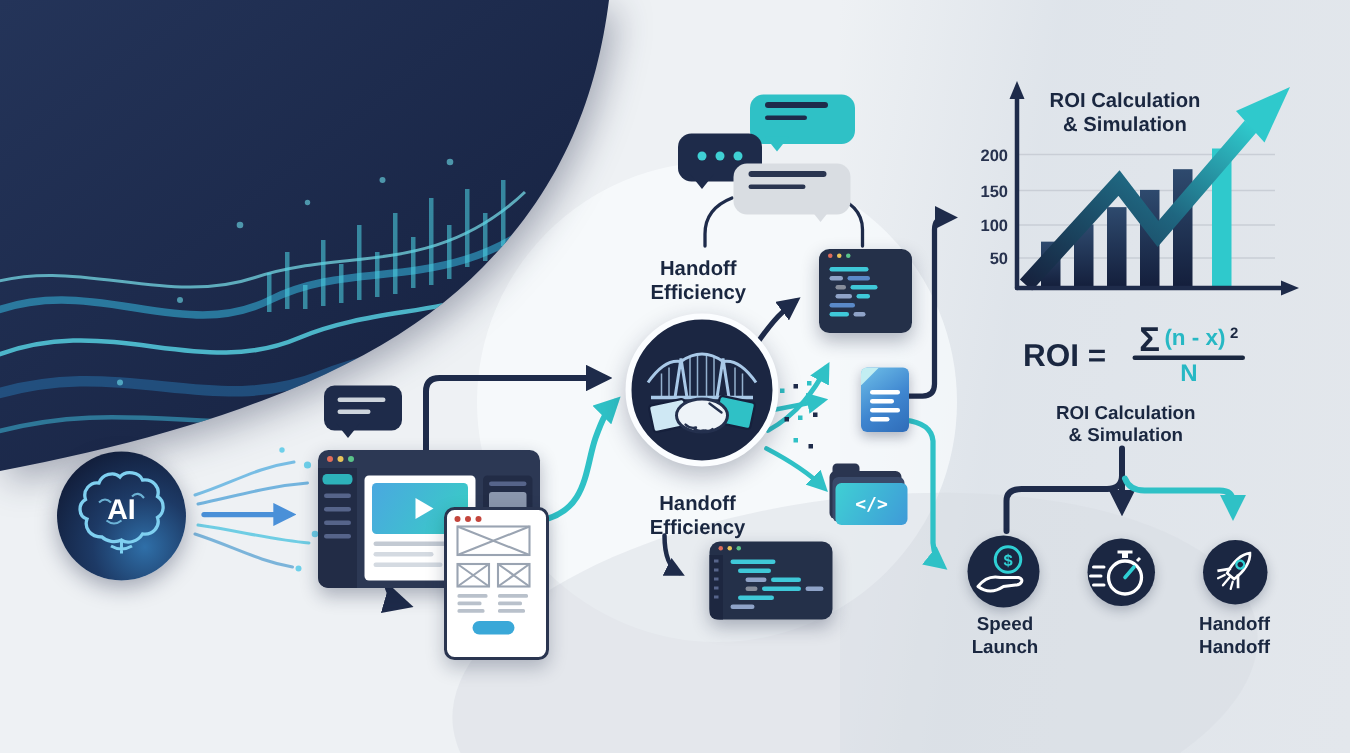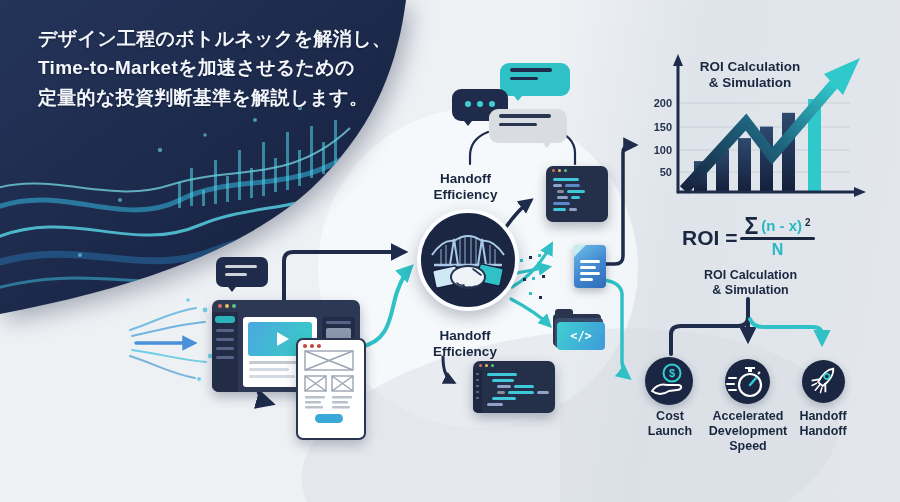--- a/index.html
+++ b/index.html
@@ -27,21 +27,21 @@
   .cb{height:3px;border-radius:2px;display:block;}
   
   .bubble{border-radius:9px;}
   .bubble .ln{height:3.5px;border-radius:2px;margin:5px 0 0 10px;}
   .tail{position:absolute;width:0;height:0;border:8px solid transparent;bottom:-13px;}
   
   .node-circle{border-radius:50%;background:#1b2642;}
   .ring{border:4px solid #fbfdff;box-shadow:0 6px 16px rgba(20,30,60,.28);}
   .out-circle{border-radius:50%;background:#1b2742;box-shadow:0 3px 8px rgba(20,30,60,.25);}
   
-  .formula{left:682px;top:217px;display:flex;align-items:center;gap:3px;color:#1a2740;}
+  .formula{left:682px;top:217px;display:flex;align-items:center;gap:18px;color:#1a2740;}
   .formula .roi{font-size:21px;font-weight:bold;}
   .frac{display:flex;flex-direction:column;align-items:center;}
   .frac .num{font-weight:bold;font-size:15px;display:flex;align-items:flex-start;gap:3px;padding:0 4px 2px;}
   .frac .sigma{font-size:23px;line-height:18px;}
   .teal-t{color:#27b8c4;}
   .frac sup{font-size:10px;font-weight:bold;}
   .frac .bar{height:2.5px;background:#1a2740;width:100%;border-radius:2px;}
   .frac .den{font-size:16px;font-weight:bold;color:#27b8c4;padding-top:1px;}
   .mono{font-family:"DejaVu Sans Mono",monospace;}
 </style>
@@ -154,26 +154,31 @@
       <path d="M606,264 L615,264 Q623,264 623,256 L623,153 Q623,145 631,145 L634,145" stroke="#1e2b4a" stroke-width="3.5" marker-end="url(#mDark)"></path>
 
       <path d="M603,280 Q621,282 622,294 L622,362 Q623,373 628,377" stroke="#2fc1c6" stroke-width="3.5" marker-end="url(#mTeal)"></path>
 
       <path d="M748,299 L748,339" stroke="#1e2b4a" stroke-width="4" marker-end="url(#mDark)"></path>
       <path d="M748,317 Q748,326 738,326 L681,326 Q671,326 671,334 L671,354" stroke="#1e2b4a" stroke-width="4"></path>
       <path d="M750,319 Q753,327 763,327 L813,327 Q822,327 822,335 L822,342" stroke="#2fc1c6" stroke-width="4" marker-end="url(#mTeal)"></path>
     </g>
   </svg>
 
-  <div class="abs hero">
-    <div>デザイン工程のボトルネックを解消し、</div>
-    <div>Time-to-Marketを加速させるための</div>
-    <div>定量的な投資判断基準を解説します。</div>
-  </div>
-
+
+  <div class="abs" style="left:38px;top:301px;width:86px;height:86px;border-radius:50%;
+       background:radial-gradient(circle at 68% 74%, #2f6fa8 0%, #1d3a66 40%, #121e3b 80%);
+       box-shadow:0 5px 14px rgba(20,30,60,.35);">
+    <svg width="86" height="86" viewBox="0 0 86 86">
+      <path d="M30,57 C22,57 18,51 20,45 C14,43 14,35 19,32 C17,26 22,20 28,21 C30,15 38,13 42,17 C46,12 55,14 57,19 C64,18 69,24 67,30 C72,33 72,41 67,44 C69,50 64,56 57,55 C54,60 47,62 43,59 C39,61 33,60 30,57 Z" fill="none" stroke="#7fd0f0" stroke-width="2.2"></path>
+      <path d="M43,59 L43,68 M36,63 Q43,67 50,63" fill="none" stroke="#7fd0f0" stroke-width="2"></path>
+      <path d="M28,34 q4,-4 8,0 M50,30 q4,-4 8,1 M33,46 q5,4 10,0" fill="none" stroke="#7fd0f0" stroke-width="1.4" opacity=".8"></path>
+      <text x="43" y="45" text-anchor="middle" fill="#ffffff" font-size="19" font-weight="bold" font-family="Liberation Sans, sans-serif">AI</text>
+    </svg>
+  </div>
 
   <div class="abs" style="left:216px;top:257px;width:52px;height:30px;background:#1e2b4a;border-radius:7px;">
     <div class="ln" style="height:3px;width:32px;background:#cdd4dc;border-radius:2px;margin:8px 0 0 9px;"></div>
     <div class="ln" style="height:3px;width:22px;background:#cdd4dc;border-radius:2px;margin:5px 0 0 9px;"></div>
     <div class="tail" style="left:8px;border-top:10px solid #1e2b4a;"></div>
   </div>
 
   <div class="abs win" style="left:212px;top:300px;width:148px;height:92px;">
     <div class="titlebar">
         <i class="d-red"></i>
@@ -427,43 +432,38 @@
   </div>
 
   <div class="abs out-circle" style="left:645px;top:357px;width:48px;height:48px;">
     <svg width="48" height="48" viewBox="0 0 48 48">
       <circle cx="27" cy="16" r="8.5" fill="none" stroke="#2fd0d4" stroke-width="2"></circle>
       <text x="27" y="20" text-anchor="middle" fill="#2fd0d4" font-size="11" font-weight="bold" font-family="Liberation Sans,sans-serif">$</text>
       <path d="M7,34 Q13,26 22,28 L34,28 Q37,29 36,31 Q35,33 32,33 L24,34 Q15,40 7,34" fill="none" stroke="#ffffff" stroke-width="2" stroke-linecap="round"></path>
     </svg>
   </div>
   <div class="abs lbl" style="left:630px;top:409px;width:80px;font-size:12.5px;">
-    <div>Cost</div>
+    <div>Speed</div>
     <div>Launch</div>
   </div>
 
   <div class="abs out-circle" style="left:725px;top:359px;width:45px;height:45px;">
     <svg width="45" height="45" viewBox="0 0 45 45">
       <circle cx="25" cy="26" r="11" fill="none" stroke="#ffffff" stroke-width="2.2"></circle>
       <rect x="23" y="9" width="4" height="4" fill="#ffffff"></rect>
       <line x1="20" y1="9" x2="30" y2="9" stroke="#ffffff" stroke-width="2"></line>
       <line x1="33" y1="15" x2="35" y2="13" stroke="#ffffff" stroke-width="2"></line>
       <line x1="25" y1="26" x2="31" y2="19" stroke="#2fd0d4" stroke-width="2.4" stroke-linecap="round"></line>
       <g stroke="#ffffff" stroke-width="2" stroke-linecap="round">
         <line x1="4" y1="19" x2="11" y2="19"></line>
           <line x1="2" y1="25" x2="9" y2="25"></line>
           <line x1="4" y1="31" x2="11" y2="31"></line>
       </g>
     </svg>
   </div>
-  <div class="abs lbl" style="left:694px;top:409px;width:108px;font-size:12.5px;">
-    <div>Accelerated</div>
-    <div>Development</div>
-    <div>Speed</div>
-  </div>
 
   <div class="abs out-circle" style="left:802px;top:360px;width:43px;height:43px;">
     <svg width="43" height="43" viewBox="0 0 43 43">
       <g transform="rotate(40 21 21)">
         <path d="M21,5 C25,9 26,17 24,25 L18,25 C16,17 17,9 21,5 Z" fill="none" stroke="#ffffff" stroke-width="1.8"></path>
         <circle cx="21" cy="15" r="2.6" fill="none" stroke="#2fd0d4" stroke-width="1.6"></circle>
         <path d="M18,21 L12,28 M24,21 L30,28" stroke="#ffffff" stroke-width="1.8" fill="none"></path>
         <path d="M21,26 L21,33 M17.5,27 L15.5,31.5 M24.5,27 L26.5,31.5" stroke="#ffffff" stroke-width="1.5" fill="none" stroke-linecap="round"></path>
       </g>
     </svg>

